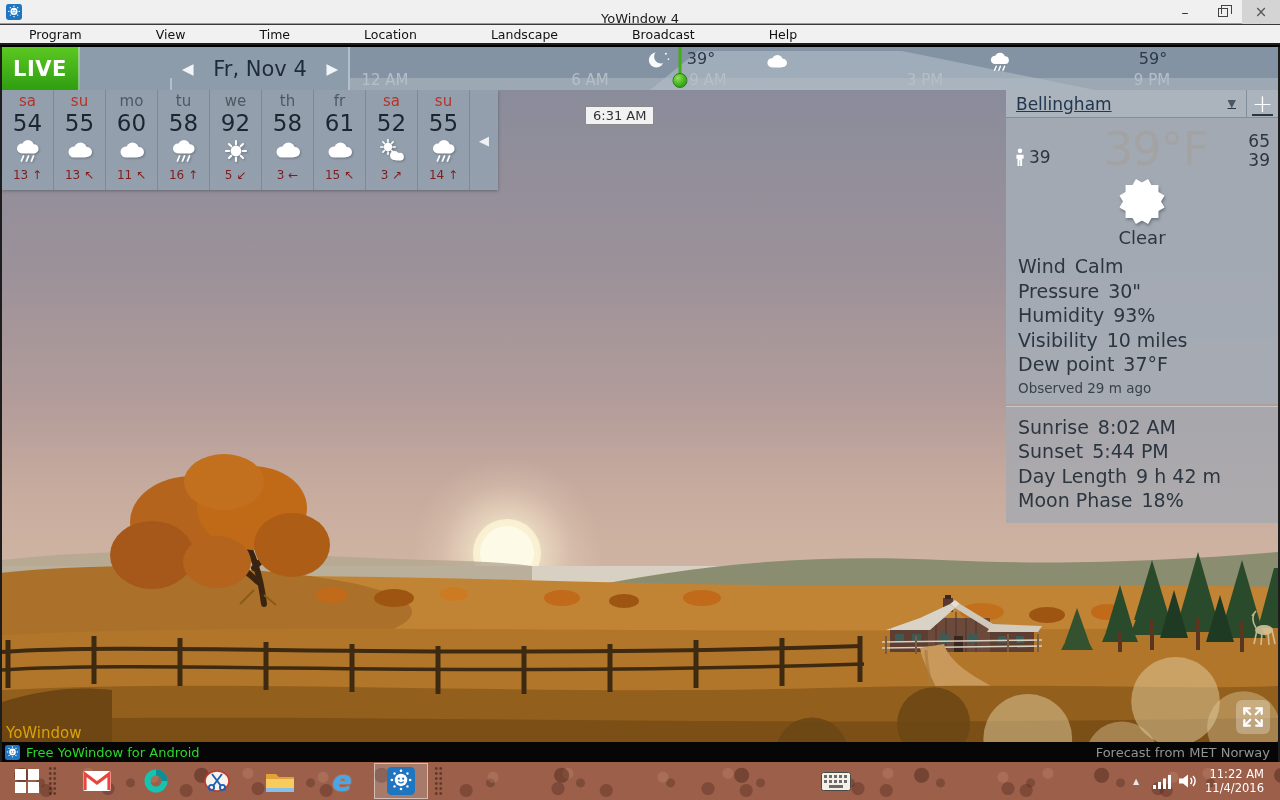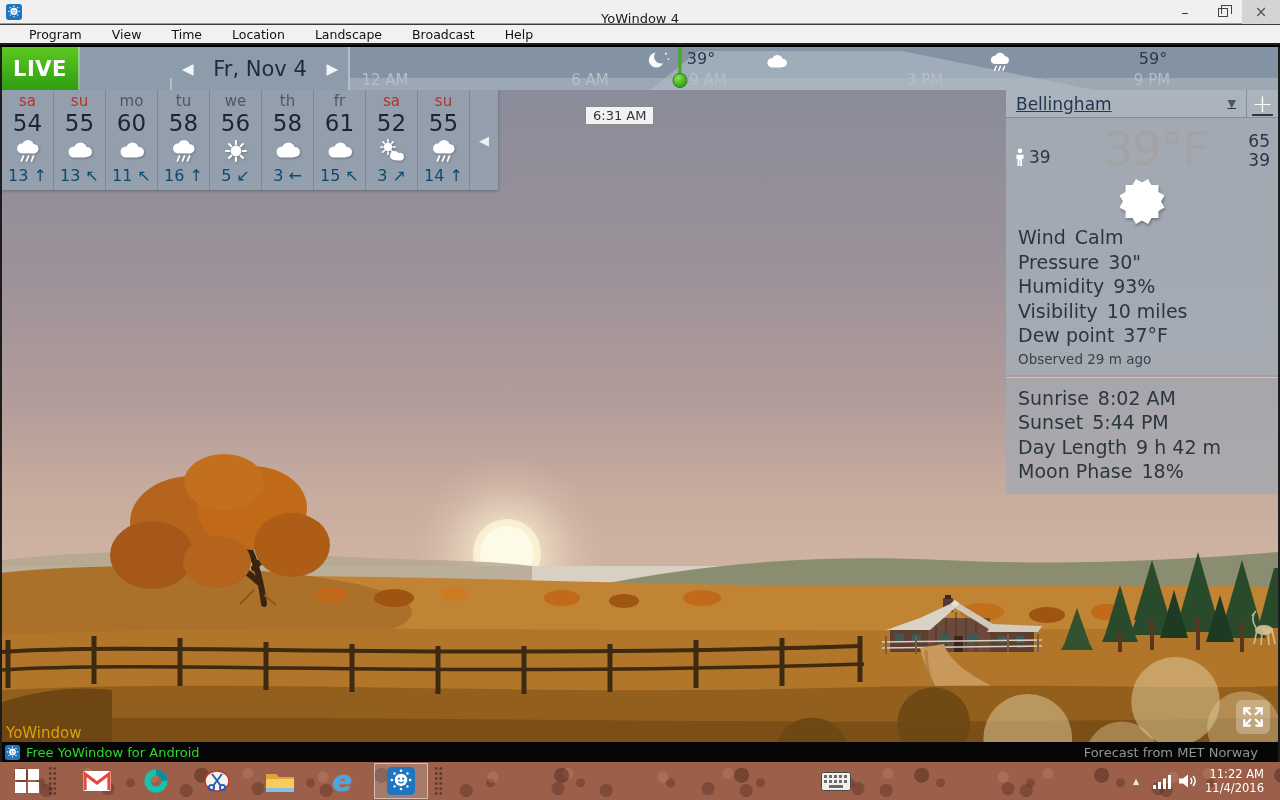--- a/index.html
+++ b/index.html
@@ -17,21 +17,21 @@
   .win-btn { width:38px; height:24px; display:flex; align-items:center; justify-content:center;
     font-size:14px; color:#333; }
   .win-btn.close { background:#d4d4d4; color:#555; font-size:15px; }
   .restore-glyph { position:relative; width:10px; height:9px; border:1px solid #444; background:#f0f0f0; }
   .restore-glyph::before { content:""; position:absolute; left:2px; top:-4px; width:9px; height:8px;
     border:1px solid #444; border-bottom:none; }
 
   
   .menubar { position:absolute; top:24px; left:0; width:1280px; height:21px;
     background:#f1f1f1; border-top:1px solid #3a3a3a; border-bottom:2px solid #1d1d1d;
-    display:flex; align-items:center; padding-left:16px; }
+    display:flex; align-items:center; padding-left:16px;gap:44px; }
   .menu-item { font-size:12.5px; color:#111; padding:2px 13px; margin-right:4px; }
 
   
   .toolbar { position:absolute; top:47px; left:0; width:1280px; height:43px;
     background:#8d9cab; display:flex;
     border-left:2px solid #1d1d1d; border-right:2px solid #1d1d1d; }
   .tb-cell { height:100%; display:flex; align-items:center; justify-content:center;
     border-right:2px solid rgba(210,219,227,.55); }
   .live-btn { width:78px; background:linear-gradient(#5cc822,#2f9e10);
     color:#fff; font-weight:bold; font-size:21px; letter-spacing:.5px; }
@@ -56,21 +56,21 @@
   
   .forecast { position:absolute; left:0; top:0; height:100px; display:flex;
     background:rgba(148,160,173,.97); box-shadow:0 1px 3px rgba(30,40,50,.4); }
   .fc-cell { width:52px; height:100%; padding-top:3px; text-align:center;
     border-right:1px solid rgba(100,115,130,.5); }
   .fc-day { font-size:15px; color:#4d5862; line-height:17px; }
   .fc-day.weekend { color:#b5342a; }
   .fc-temp { font-size:23px; color:#1b2631; line-height:26px; }
   .fc-iconbox { height:30px; display:flex; align-items:center; justify-content:center;
     filter:drop-shadow(1px 1.5px 1px rgba(60,70,80,.45)); }
-  .fc-wind { font-size:16px; color:#0c4a6e; line-height:19px; }
+  .fc-wind { font-size:12px; color:#7f1d1d; line-height:19px; }
   .fc-collapse { width:28px; display:flex; align-items:center; justify-content:center;
     color:#eef1f4; font-size:13px; }
 
   
   .tooltip { position:absolute; left:583px; top:16px; background:#f2f2f2;
     border:1px solid #8a8a8a; font-size:13px; color:#333; padding:1px 7px; }
 
   
   .panel { position:absolute; right:0; top:0; width:272px; color:#2c3640; }
   .loc-bar { height:28px; display:flex; align-items:center;
@@ -102,21 +102,21 @@
   .fs-btn { position:absolute; right:8px; bottom:8px; width:34px; height:34px;
     background:rgba(255,255,255,.28); border-radius:6px;
     display:flex; align-items:center; justify-content:center; }
 
   
   .statusbar { position:absolute; top:742px; left:0; width:1280px; height:20px; background:#060606;
     display:flex; align-items:center;
     border-left:2px solid #1d1d1d; border-right:2px solid #1d1d1d; }
   .sb-icon { width:15px; height:15px; margin:0 6px 0 3px; }
   .sb-link { font-size:13px; color:#2bd82b; flex:1; }
-  .sb-right { font-size:13px; color:#8f9693; padding-right:20px; }
+  .sb-right { font-size:13px; color:#8f9693; padding-right:8px; }
 
   
   .taskbar { position:absolute; top:762px; left:0; width:1280px; height:38px;
     background-color:#9b5f4a;
     background-image:
       radial-gradient(circle at 12% 35%, rgba(55,22,12,.38) 0 7px, transparent 8px),
       radial-gradient(circle at 33% 75%, rgba(70,30,18,.32) 0 6px, transparent 7px),
       radial-gradient(circle at 55% 30%, rgba(220,160,130,.22) 0 5px, transparent 6px),
       radial-gradient(circle at 72% 70%, rgba(60,25,15,.30) 0 6px, transparent 7px),
       radial-gradient(circle at 90% 40%, rgba(225,170,140,.20) 0 5px, transparent 6px),
@@ -597,21 +597,21 @@
           <div class="fc-temp">58</div>
           <div class="fc-iconbox">
             <svg width="32" height="24" class="wicon">
               <use href="#i-rain"></use>
             </svg>
           </div>
           <div class="fc-wind"><span>16 </span><span>↑</span></div>
         </div>
         <div class="fc-cell">
           <div class="fc-day">we</div>
-          <div class="fc-temp">56</div>
+          <div class="fc-temp">92</div>
           <div class="fc-iconbox">
             <svg width="32" height="24" class="wicon">
               <use href="#i-sun"></use>
             </svg>
           </div>
           <div class="fc-wind"><span>5 </span><span>↙</span></div>
         </div>
         <div class="fc-cell">
           <div class="fc-day">th</div>
           <div class="fc-temp">58</div>
@@ -675,20 +675,21 @@
           <div class="hi-lo">
             <div>65</div>
             <div>39</div>
           </div>
         </div>
         <div class="cond-iconbox">
           <svg width="62" height="47">
               <use href="#i-sunbig"></use>
             </svg>
         </div>
+        <div class="cond-text">Clear</div>
         <div>
             <div class="detail-row"><span class="lbl">Wind</span><span class="val">Calm</span></div>
             <div class="detail-row"><span class="lbl">Pressure</span><span class="val">30"</span></div>
             <div class="detail-row"><span class="lbl">Humidity</span><span class="val">93%</span></div>
             <div class="detail-row"><span class="lbl">Visibility</span><span class="val">10 miles</span></div>
             <div class="detail-row"><span class="lbl">Dew point</span><span class="val">37°F</span></div>
           </div>
         <div class="observed">Observed 29 m ago</div>
       </div>
       <div class="astro-block">

